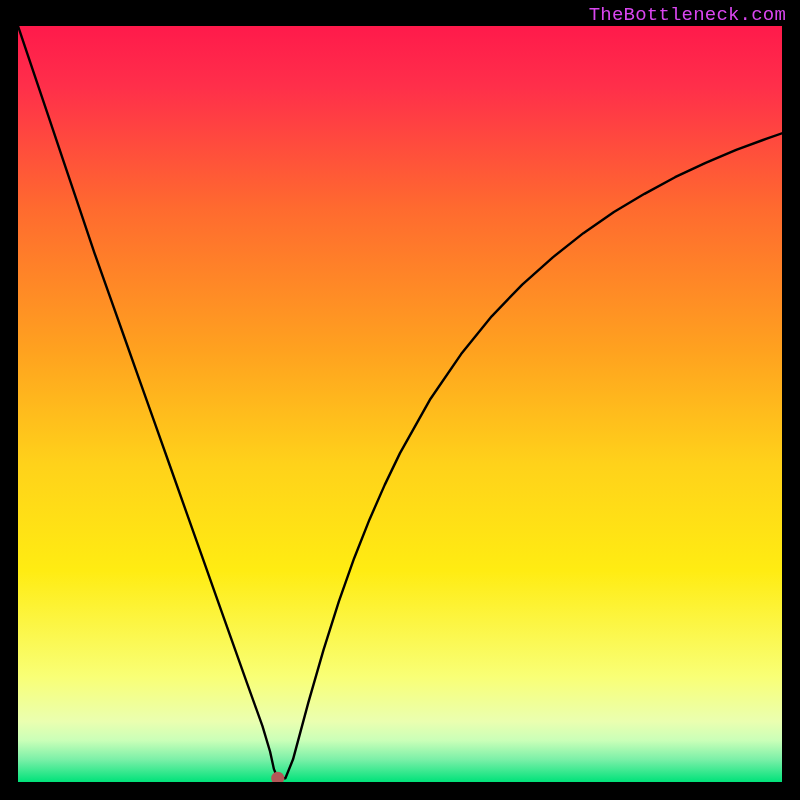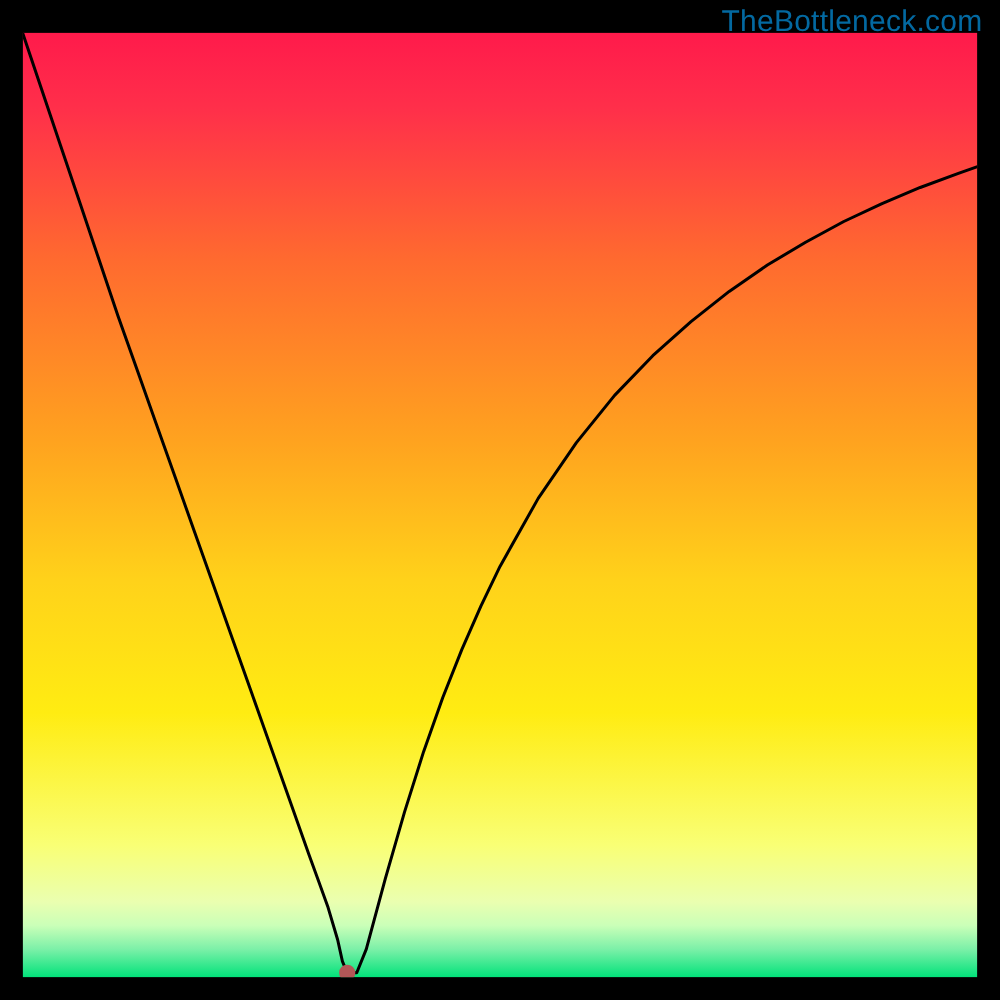--- a/index.html
+++ b/index.html
@@ -7,23 +7,23 @@
   .page {
     width: 800px;
     height: 800px;
     background: #000;
     position: relative;
   }
   .watermark {
     position: absolute;
     top: 4px;
     right: 14px;
-    font-family: Liberation Sans, sans-serif;
-    font-size: 24px;
-    color: #0369a1;
+    font-family: Liberation Mono, monospace;
+    font-size: 19px;
+    color: #d946ef;
     font-weight: 400;
     letter-spacing: 0.2px;
   }
   .plot-frame {
     position: absolute;
     left: 18px;
     top: 26px;
     width: 764px;
     height: 756px;
     overflow: hidden;

